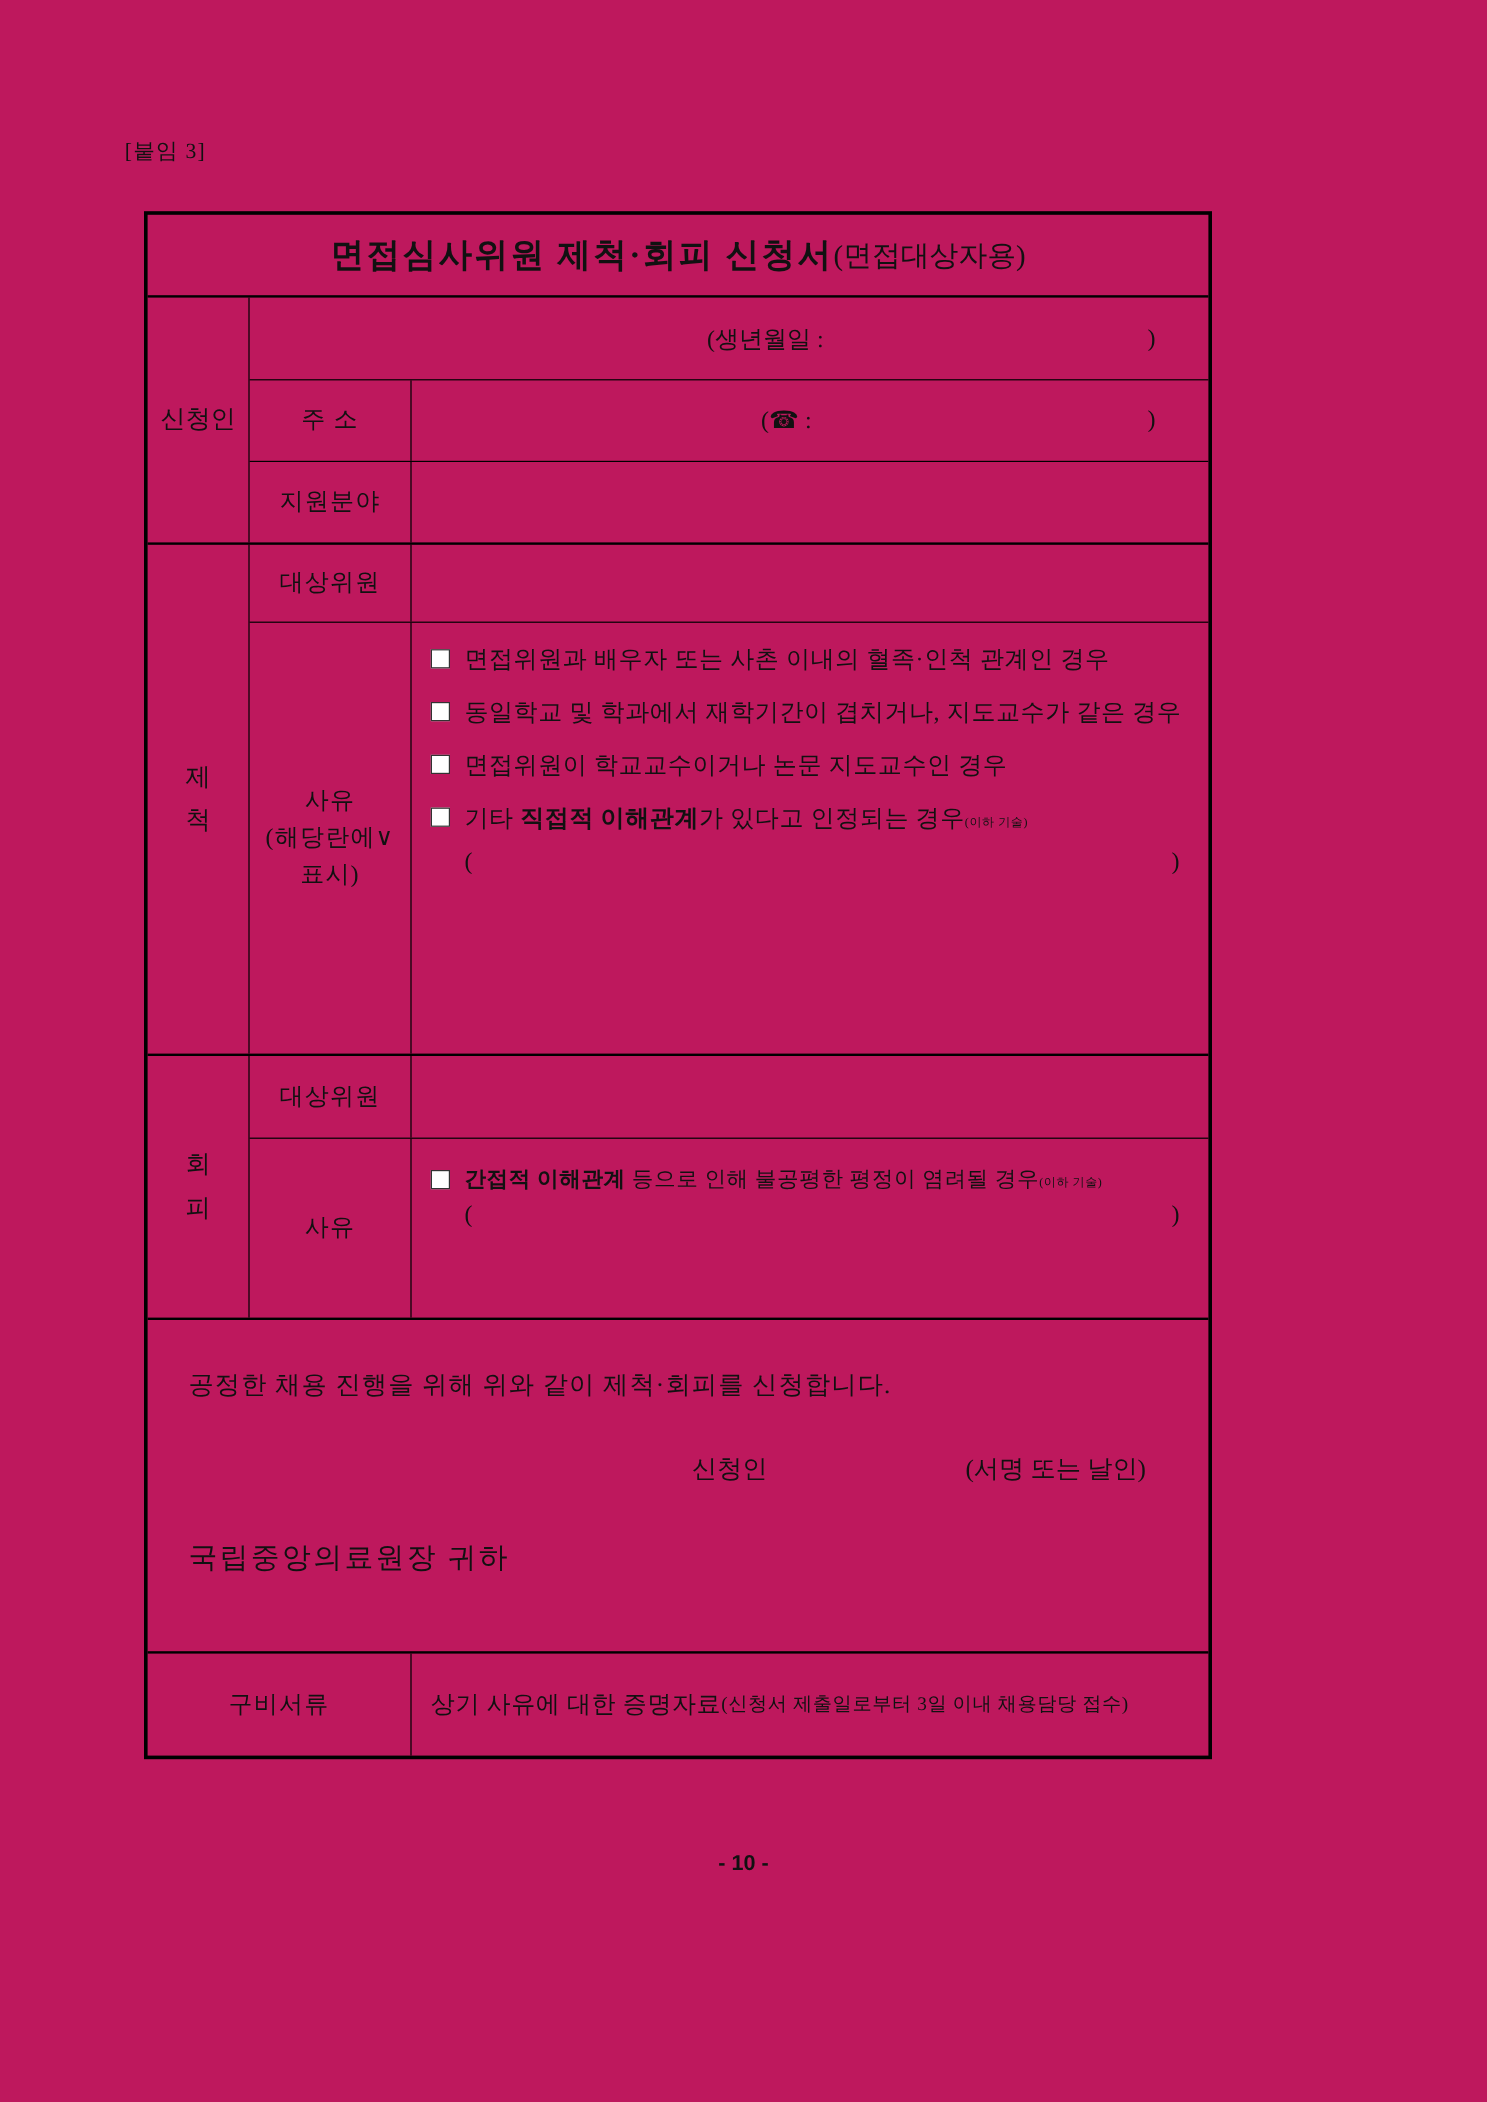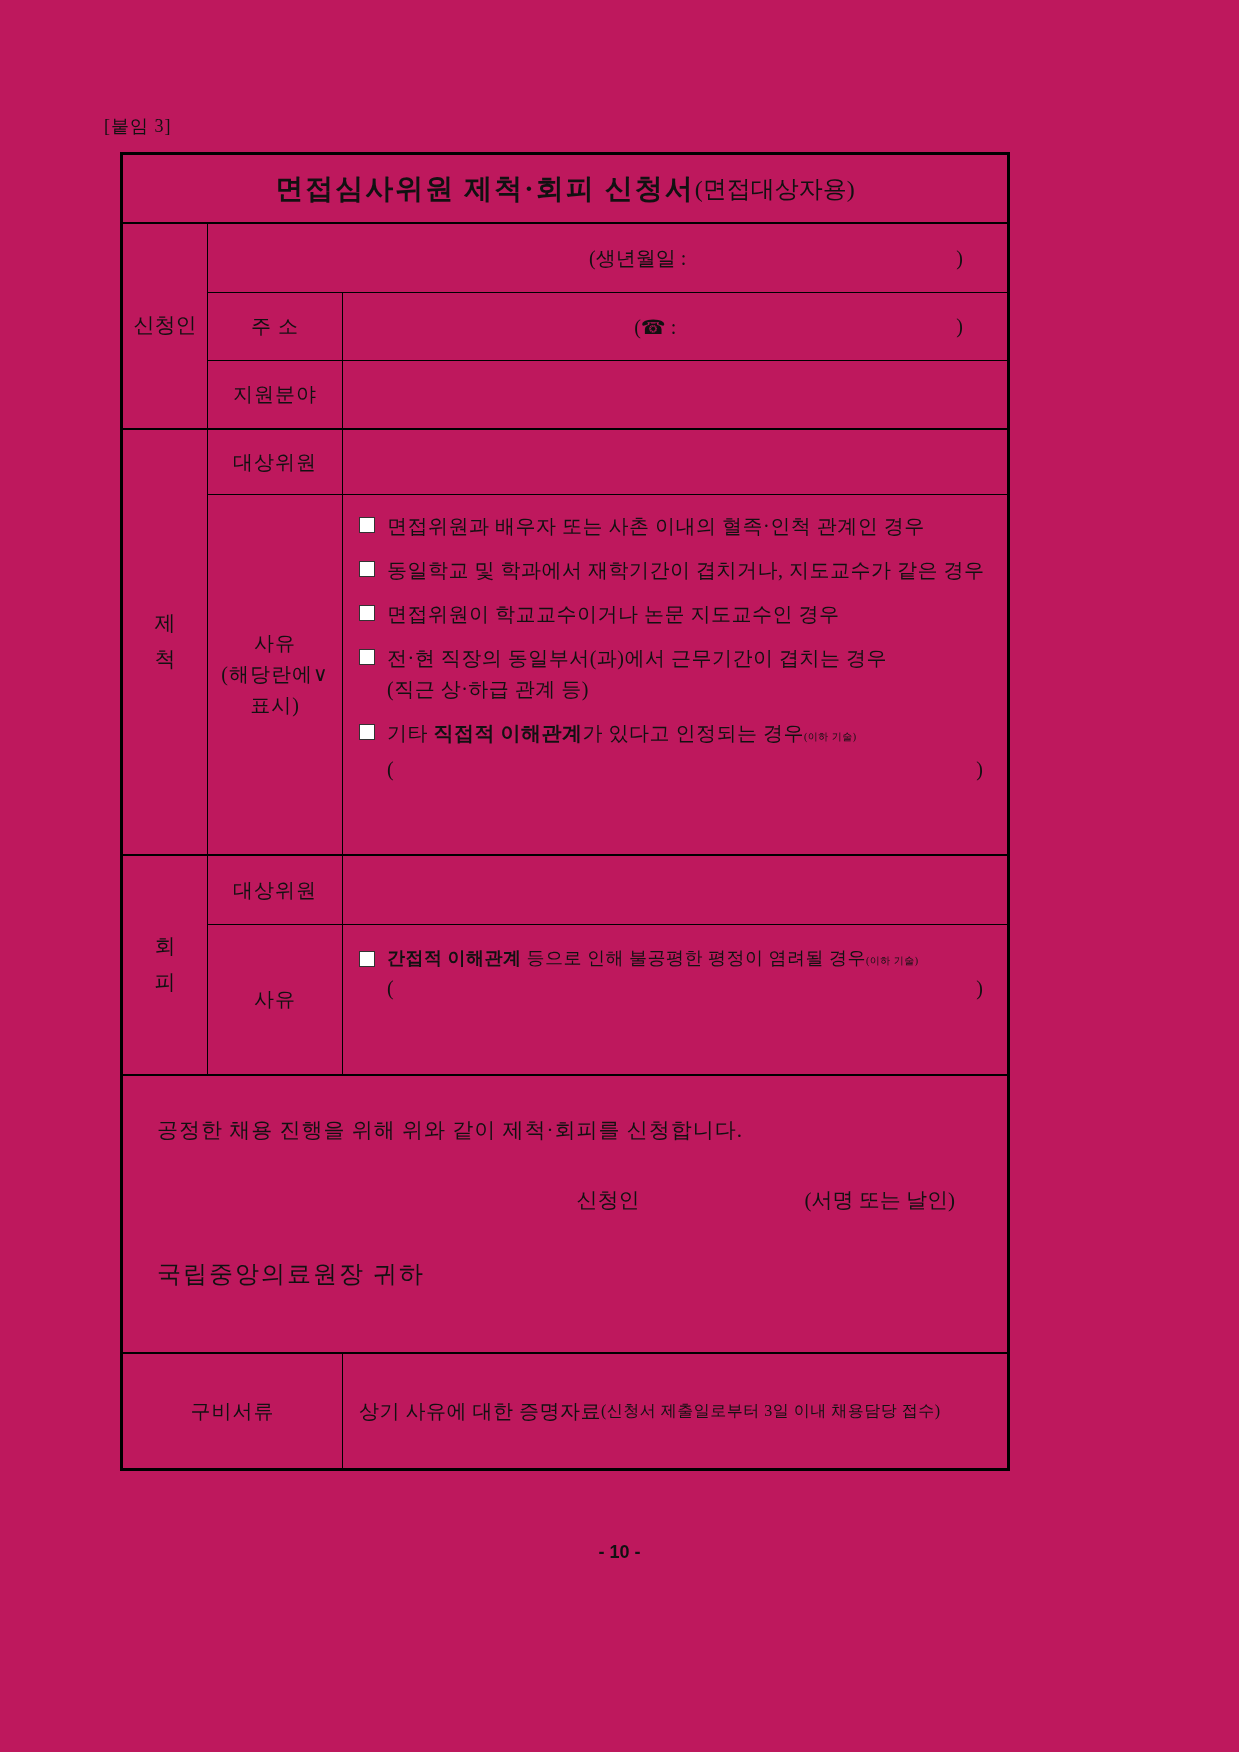--- a/index.html
+++ b/index.html
@@ -1,21 +1,21 @@
 <!DOCTYPE html>
 <html><head>
 <meta charset="utf-8">
 <style>
   * { margin:0; padding:0; box-sizing:border-box; }
   body { background:#ffffff; font-family:"Liberation Serif","DejaVu Serif",serif; color:#111; }
   .sheet { position:relative; width:1239px; height:1752px; background:#be185d; overflow:hidden; }
 
   .attach-label { position:absolute; left:104px; top:114px; font-size:18px; letter-spacing:1px; }
 
-  .form-table { position:absolute; left:120px; top:152px; width:890px; border:3px solid #000; }
+  .form-table { position:absolute; left:120px; top:176px; width:890px; border:3px solid #000; }
 
   .title-row { height:69px; display:flex; align-items:center; justify-content:center; border-bottom:2px solid #000; }
   .title-main { font-size:28px; font-weight:bold; letter-spacing:2px; }
   .title-suffix { font-size:24px; font-weight:normal; }
 
   .section { display:flex; }
   .section.bt2 { border-top:2px solid #000; }
   .glabel { width:85px; flex:none; border-right:1px solid #000; display:flex; flex-direction:column; align-items:center; justify-content:center; font-size:21px; line-height:1.7; }
   .rows { flex:1; display:flex; flex-direction:column; }
   .row { display:flex; }
@@ -42,21 +42,21 @@
   .recusal-value .cb-item { margin-bottom:8px; }
 
   .closing { border-top:2px solid #000; height:278px; padding:40px 28px 0 34px; }
   .statement { font-size:21px; letter-spacing:1px; }
   .date-line { text-align:right; font-size:21px; margin-top:30px; padding-right:18px; }
   .date-line span { display:inline-block; margin-left:62px; }
   .signer-line { display:flex; justify-content:flex-end; align-items:center; font-size:21px; margin-top:42px; padding-right:24px; }
   .sp165 { display:inline-block; width:165px; }
   .recipient { font-size:24px; letter-spacing:2px; margin-top:44px; }
 
-  .docs-row { border-top:2px solid #000; height:116px; display:flex; }
+  .docs-row { border-top:2px solid #000; height:87px; display:flex; }
   .docs-label { width:220px; flex:none; border-right:1px solid #000; display:flex; align-items:center; justify-content:center; font-size:20px; letter-spacing:1px; }
   .docs-value { flex:1; display:flex; align-items:center; padding-left:16px; font-size:20px; letter-spacing:0.5px; }
   .docs-value .small-note { font-size:16px; }
 
   .page-footer { position:absolute; left:0; top:1542px; width:100%; text-align:center; font-size:18px; font-weight:bold; font-family:"Liberation Sans","DejaVu Sans",sans-serif; }
 </style>
 </head>
 <body>
 
 <div class="sheet">
@@ -120,27 +120,20 @@
               <span class="cb-box"></span>
               <span class="cb-text">동일학교 및 학과에서 재학기간이 겹치거나, 지도교수가 같은 경우</span>
             </div>
             <div class="cb-item">
               <span class="cb-box"></span>
               <span class="cb-text">면접위원이 학교교수이거나 논문 지도교수인 경우</span>
             </div>
             <div class="cb-item">
               <span class="cb-box"></span>
               <span class="cb-text">
-                <span>전·현 직장의 동일부서(과)에서 근무기간이 겹치는 경우</span><br>
-                <span>(직근 상·하급 관계 등)</span>
-              </span>
-            </div>
-            <div class="cb-item">
-              <span class="cb-box"></span>
-              <span class="cb-text">
                 <span>기타 </span><span class="bold">직접적 이해관계</span><span>가 있다고 인정되는 경우</span><span class="small-note">(이하 기술)</span>
               </span>
             </div>
             <div class="fill-line">
               <span>(</span>
               <span>)</span>
             </div>
           </div>
         </div>
       </div>

